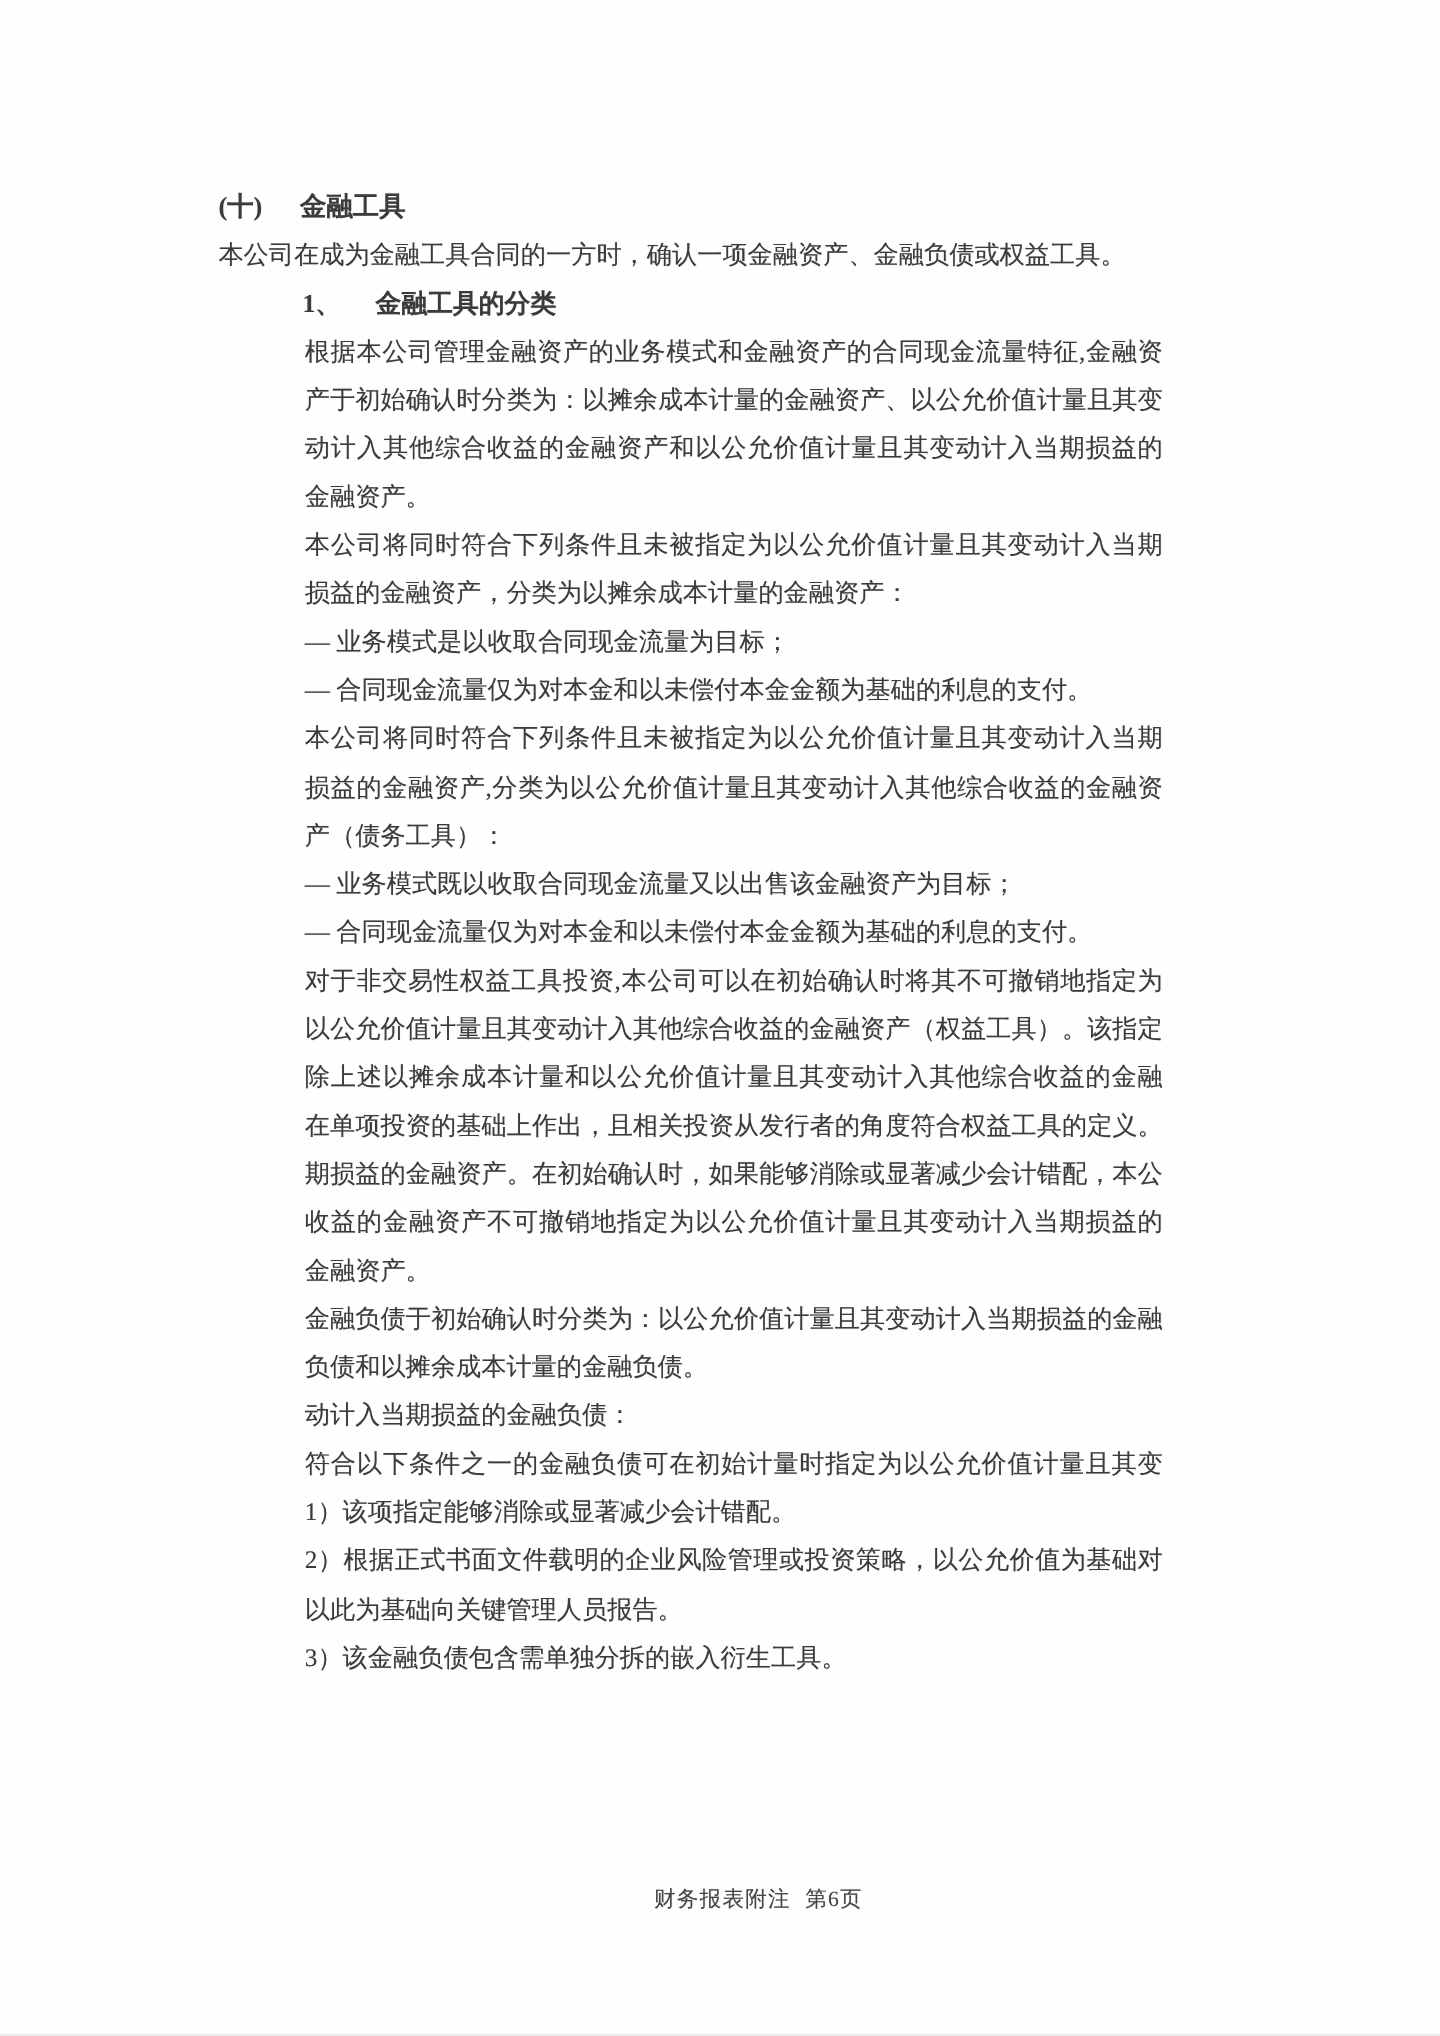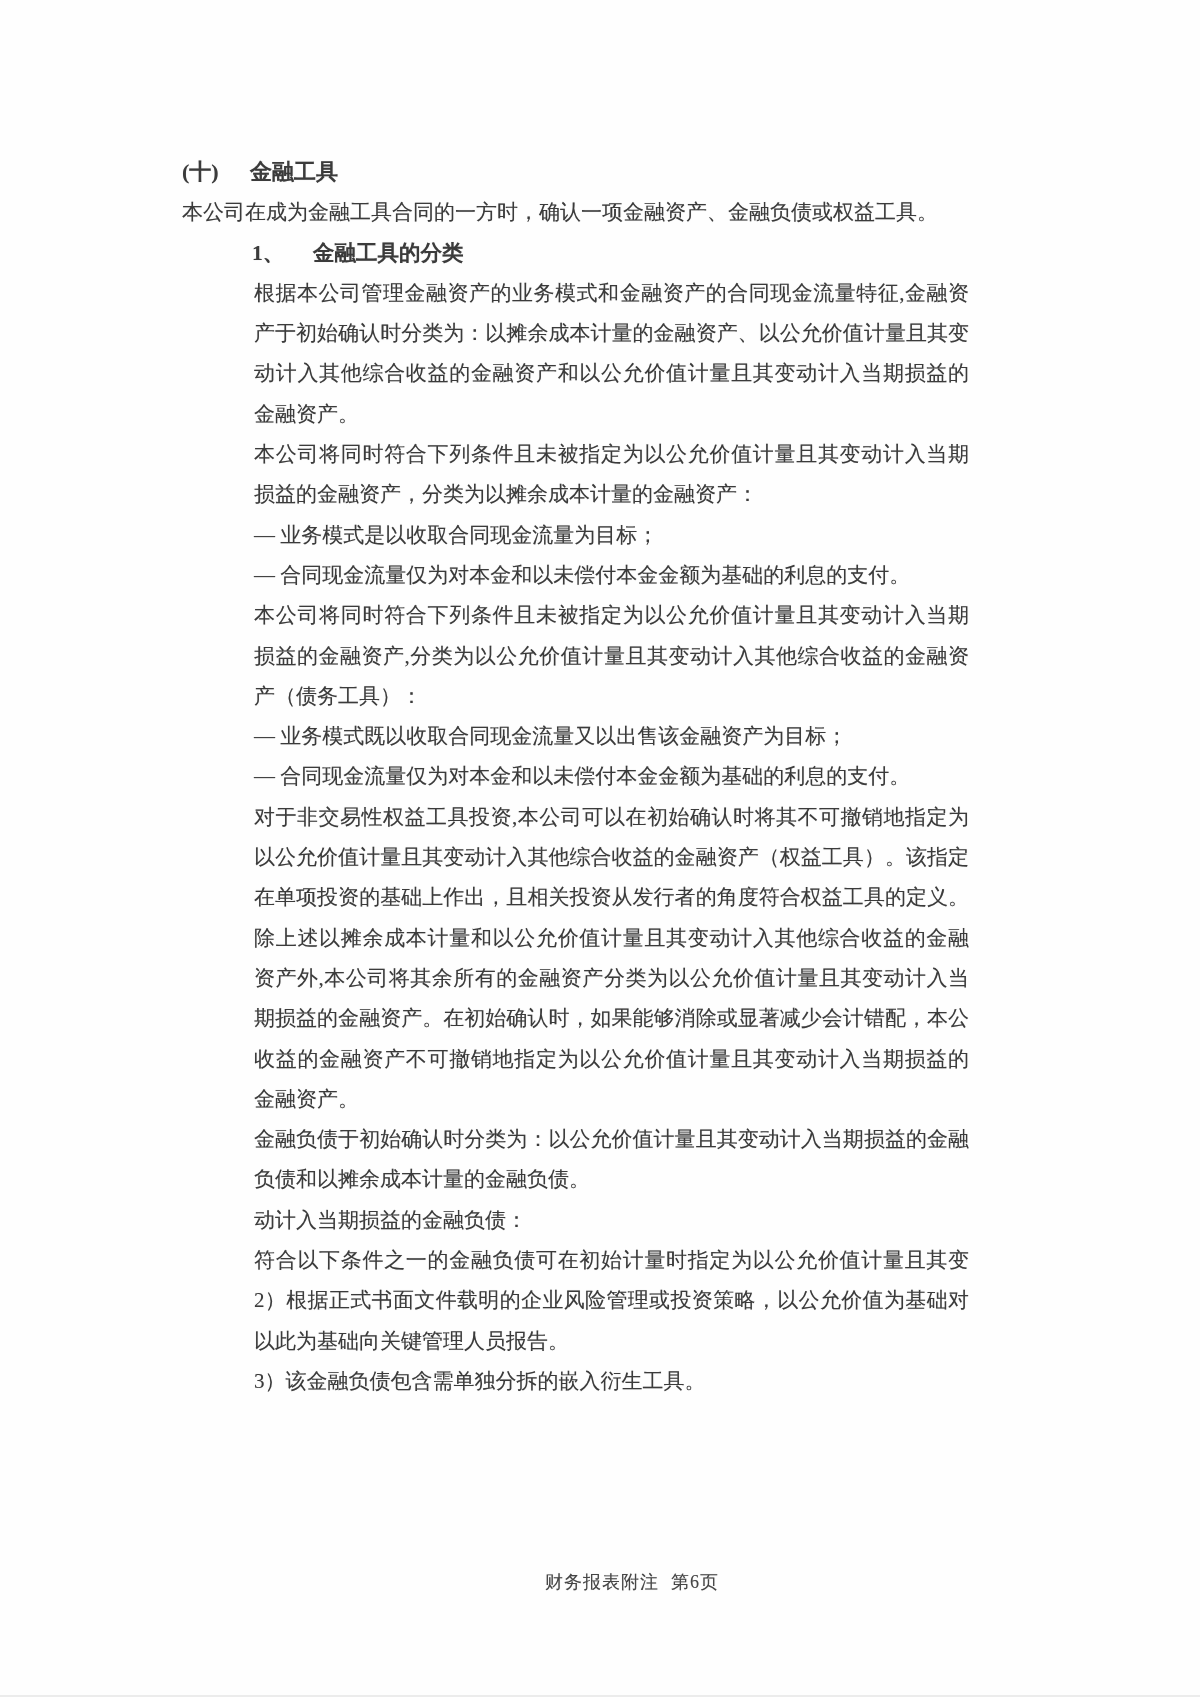--- a/index.html
+++ b/index.html
@@ -117,30 +117,30 @@
         <div class="line">损益的金融资产，分类为以摊余成本计量的金融资产：</div>
         <div class="line">— 业务模式是以收取合同现金流量为目标；</div>
         <div class="line">— 合同现金流量仅为对本金和以未偿付本金金额为基础的利息的支付。</div>
         <div class="line full">本公司将同时符合下列条件且未被指定为以公允价值计量且其变动计入当期</div>
         <div class="line full">损益的金融资产,分类为以公允价值计量且其变动计入其他综合收益的金融资</div>
         <div class="line">产（债务工具）：</div>
         <div class="line">— 业务模式既以收取合同现金流量又以出售该金融资产为目标；</div>
         <div class="line">— 合同现金流量仅为对本金和以未偿付本金金额为基础的利息的支付。</div>
         <div class="line full">对于非交易性权益工具投资,本公司可以在初始确认时将其不可撤销地指定为</div>
         <div class="line full">以公允价值计量且其变动计入其他综合收益的金融资产（权益工具）。该指定</div>
+        <div class="line full">除上述以摊余成本计量和以公允价值计量且其变动计入其他综合收益的金融</div>
         <div class="line full">在单项投资的基础上作出，且相关投资从发行者的角度符合权益工具的定义。</div>
-        <div class="line full">除上述以摊余成本计量和以公允价值计量且其变动计入其他综合收益的金融</div>
-        <div class="line full">资产外,本公司将其余所有的金融资产分类为以公允价值计量且其变动计入当</div>
         <div class="line full">期损益的金融资产。在初始确认时，如果能够消除或显著减少会计错配，本公</div>
         <div class="line full">收益的金融资产不可撤销地指定为以公允价值计量且其变动计入当期损益的</div>
         <div class="line">金融资产。</div>
         <div class="line full">金融负债于初始确认时分类为：以公允价值计量且其变动计入当期损益的金融</div>
         <div class="line">负债和以摊余成本计量的金融负债。</div>
         <div class="line">动计入当期损益的金融负债：</div>
         <div class="line full">符合以下条件之一的金融负债可在初始计量时指定为以公允价值计量且其变</div>
+        <div class="line">1）该项指定能够消除或显著减少会计错配。</div>
         <div class="line full">2）根据正式书面文件载明的企业风险管理或投资策略，以公允价值为基础对</div>
         <div class="line">以此为基础向关键管理人员报告。</div>
         <div class="line">3）该金融负债包含需单独分拆的嵌入衍生工具。</div>
       </div>
 
   </div>
 
   <div class="footer">
     <span>财务报表附注</span><span class="footer-gap"></span><span>第6页</span>
   </div>

